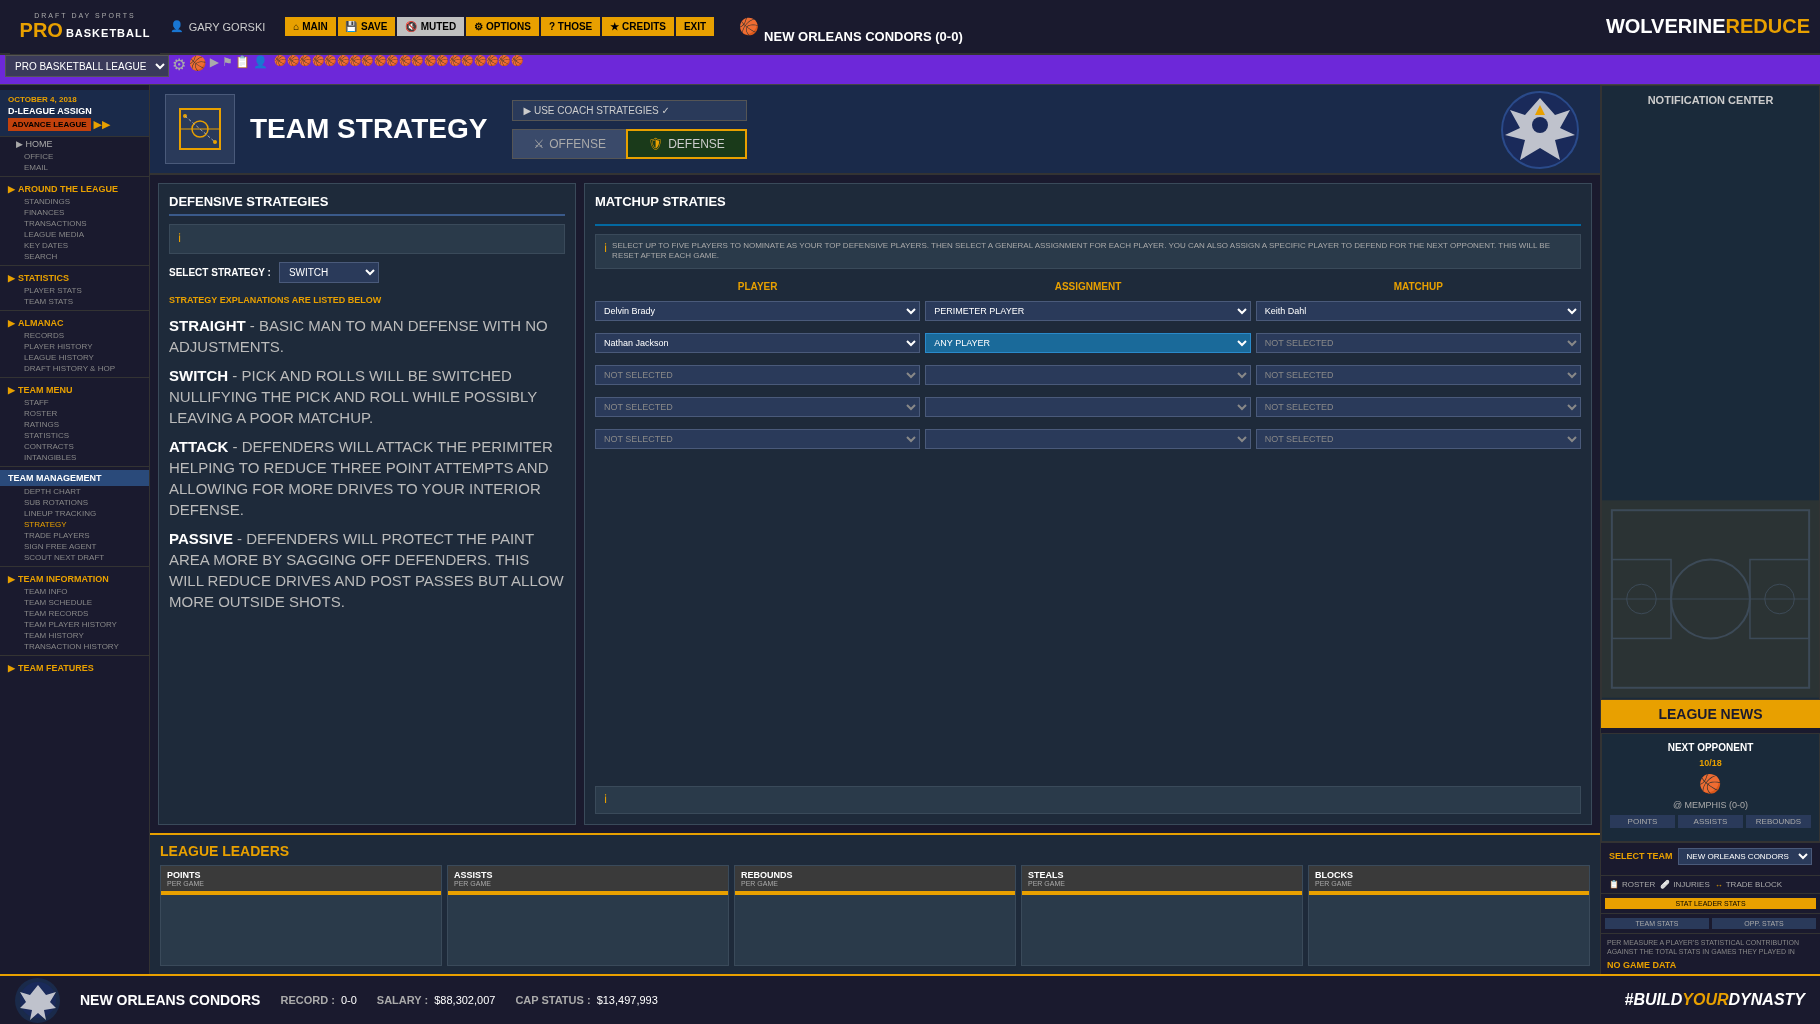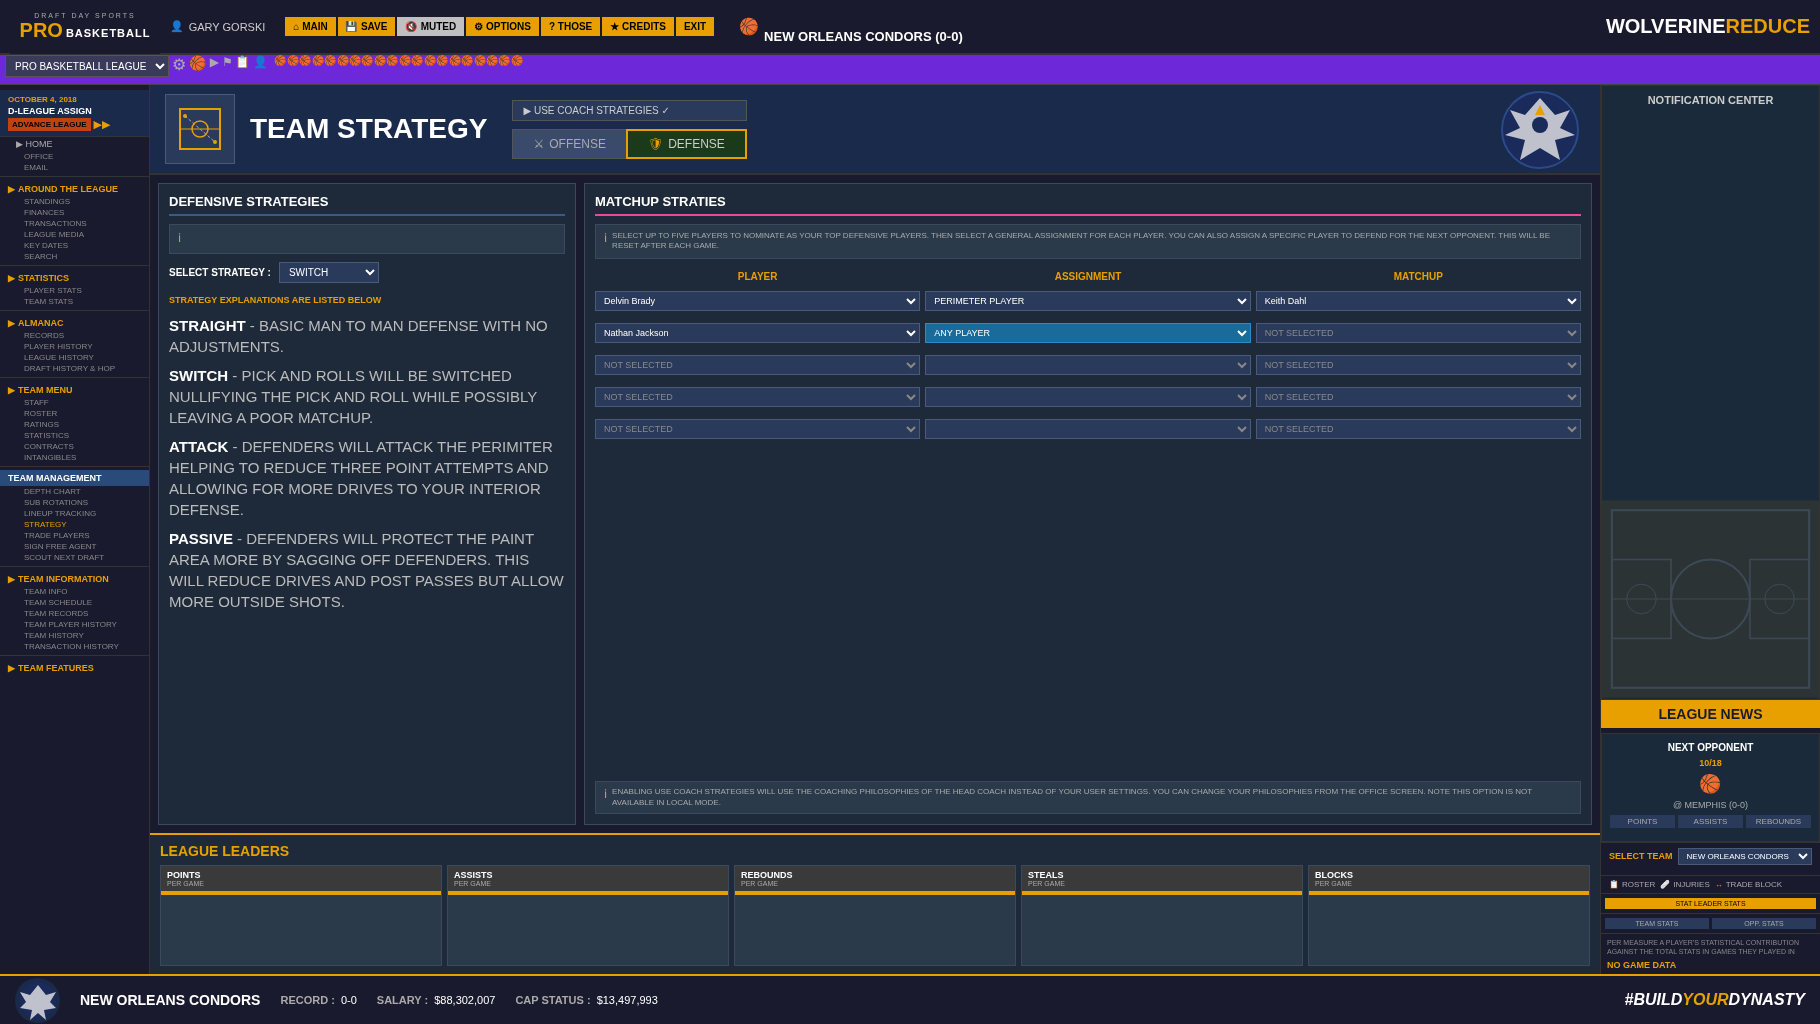--- a/index.html
+++ b/index.html
@@ -273,21 +273,21 @@
           </div>
           <div class="strategy-desc">
             <strong>ATTACK</strong> - <span>DEFENDERS WILL ATTACK THE PERIMITER HELPING TO REDUCE THREE POINT ATTEMPTS AND ALLOWING FOR MORE DRIVES TO YOUR INTERIOR DEFENSE.</span>
           </div>
           <div class="strategy-desc">
             <strong>PASSIVE</strong> - <span>DEFENDERS WILL PROTECT THE PAINT AREA MORE BY SAGGING OFF DEFENDERS. THIS WILL REDUCE DRIVES AND POST PASSES BUT ALLOW MORE OUTSIDE SHOTS.</span>
           </div>
         </div>
 
         <div id="matchup-panel" style="background:#1e2a3a; border:1px solid #3a4a5a; padding:10px; flex:1; overflow-y:auto; display:flex; flex-direction:column;">
-          <div id="matchup-title" style="color:white; font-size:13px; font-weight:bold; text-transform:uppercase; margin-bottom:8px; border-bottom:2px solid #ec4899; padding-bottom:5px;">MATCHUP STRATIES</div>
+          <div id="matchup-title" style="color:white; font-size:13px; font-weight:bold; text-transform:uppercase; margin-bottom:8px; border-bottom:2px solid #0369a1; padding-bottom:15px;">MATCHUP STRATIES</div>
           <div class="info-box">
             <span class="info-icon">ℹ</span>
             <span>SELECT UP TO FIVE PLAYERS TO NOMINATE AS YOUR TOP DEFENSIVE PLAYERS. THEN SELECT A GENERAL ASSIGNMENT FOR EACH PLAYER. YOU CAN ALSO ASSIGN A SPECIFIC PLAYER TO DEFEND FOR THE NEXT OPPONENT. THIS WILL BE RESET AFTER EACH GAME.</span>
           </div>
 
           <div style="display:grid; grid-template-columns:1fr 1fr 1fr; gap:5px; margin-bottom:5px;">
             <div style="color:#e8a000; font-size:10px; font-weight:bold; text-align:center; padding:4px 0;">PLAYER</div>
             <div style="color:#e8a000; font-size:10px; font-weight:bold; text-align:center; padding:4px 0;">ASSIGNMENT</div>
             <div style="color:#e8a000; font-size:10px; font-weight:bold; text-align:center; padding:4px 0;">MATCHUP</div>
           </div>
@@ -318,21 +318,20 @@
 
           <div style="display:grid; grid-template-columns:1fr 1fr 1fr; gap:5px; margin-bottom:8px;">
             <select class="player-select not-selected" style="color:#888;"><option>NOT SELECTED</option></select>
             <select class="player-select" style="color:#888;"><option></option></select>
             <select class="player-select not-selected" style="color:#888;"><option>NOT SELECTED</option></select>
           </div>
 
           <div style="flex:1;"></div>
           <div class="matchup-info-box">
             <span class="info-icon">ℹ</span>
-            <span>ENABLING USE COACH STRATEGIES WILL USE THE COACHING PHILOSOPHIES OF THE HEAD COACH INSTEAD OF YOUR USER SETTINGS. YOU CAN CHANGE YOUR PHILOSOPHIES FROM THE OFFICE SCREEN. NOTE THIS OPTION IS NOT AVAILABLE IN LOCAL MODE.</span>
           </div>
         </div>
       </div>
 
       <div id="league-leaders" style="background:#1e2a3a; padding:8px 10px; border-top:2px solid #e8a000;">
         <div id="ll-title" style="color:#e8a000; font-size:14px; font-weight:bold; text-transform:uppercase; margin-bottom:6px;">LEAGUE LEADERS</div>
         <div id="ll-content" style="display:flex; gap:5px;">
           <div class="ll-category" style="flex:1; background:#2a3a4a; border:1px solid #3a4a5a;">
             <div class="ll-cat-header" style="background:#3a3a3a; padding:4px 6px;">
               <div class="ll-cat-title">POINTS</div>

